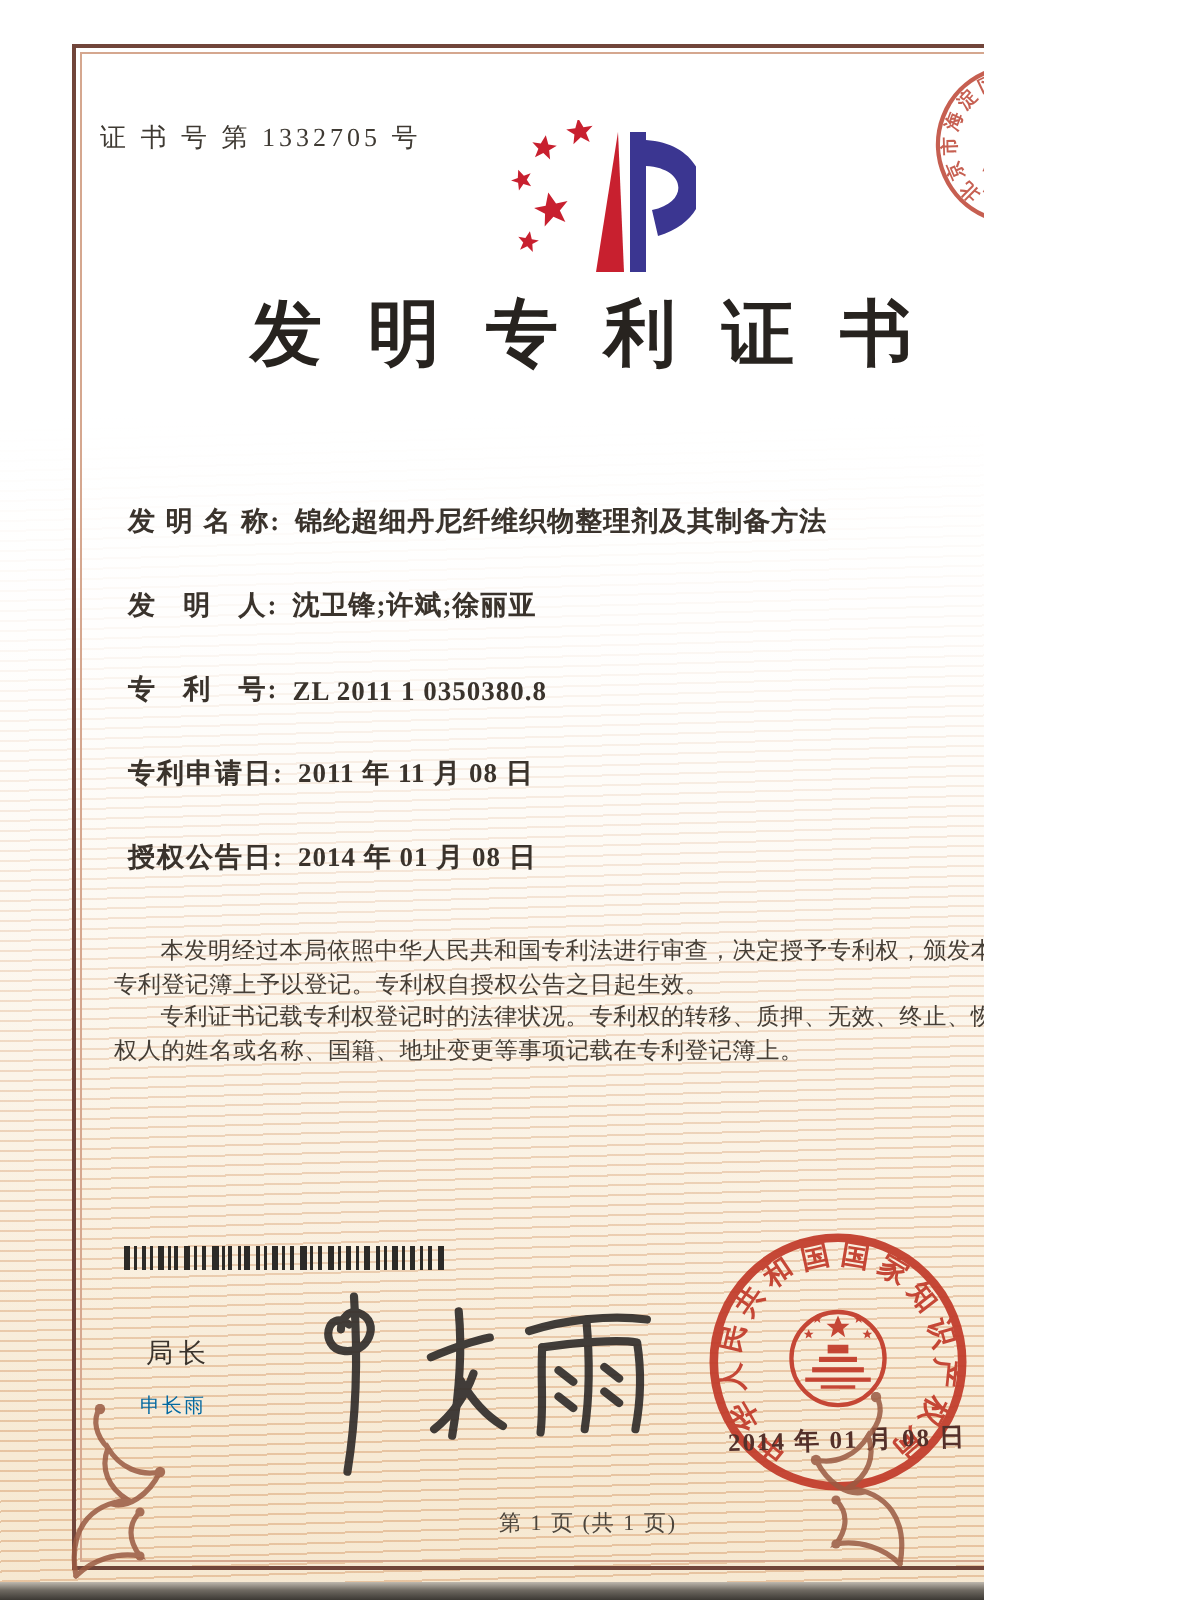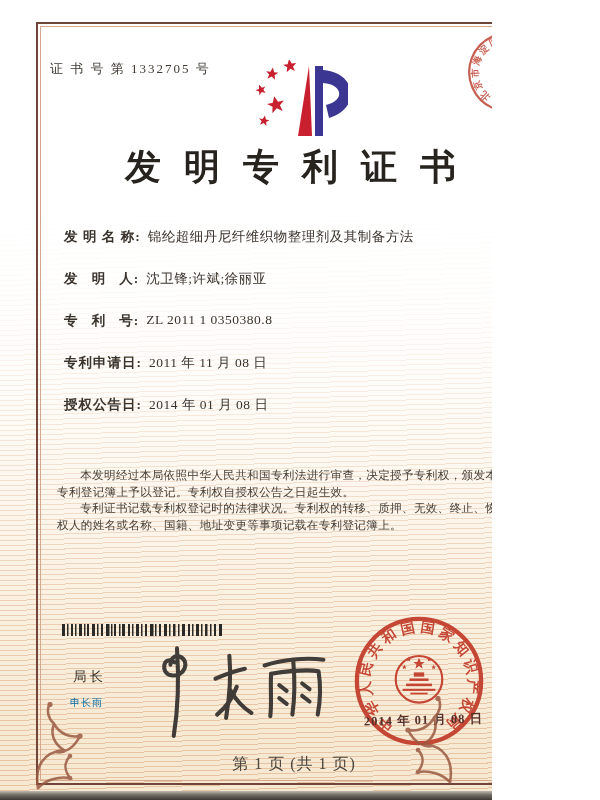--- a/index.html
+++ b/index.html
@@ -24,40 +24,40 @@
   .frame-inner{position:absolute;inset:2px;border:1px solid #d5a78f;}
 
   .cert-no{position:absolute;left:50px;top:60px;font-size:13px;letter-spacing:2px;color:#3f3a33;}
 
   .logo{position:absolute;left:252px;top:60px;}
 
   .title{position:absolute;left:36px;top:143px;width:516px;text-align:center;
     font-size:36px;font-weight:700;letter-spacing:7px;color:#27231f;}
 
   .fields{position:absolute;left:64px;top:228px;width:470px;}
-  .field-row{display:flex;align-items:flex-start;height:42px;}
+  .field-row{display:flex;align-items:flex-end;height:42px;}
   .f-label{white-space:pre;font-size:13.5px;font-weight:600;color:#3a332c;letter-spacing:1px;}
-  .f-value{margin-left:7px;font-size:13.5px;font-weight:400;color:#3a332c;letter-spacing:.5px;white-space:pre;}
+  .f-value{margin-left:7px;font-size:13.5px;font-weight:700;color:#3a332c;letter-spacing:.5px;white-space:pre;}
 
   .paragraphs{position:absolute;left:57px;top:468px;width:488px;color:#453e36;}
   .paragraphs p{margin:0;font-size:11.6px;line-height:16.6px;text-indent:2em;text-align:justify;letter-spacing:.3px;}
 
   .barcode{position:absolute;left:62px;top:622px;}
 
   .signer-title{position:absolute;left:73px;top:668px;font-size:13.5px;color:#3a332c;letter-spacing:3px;font-family:Liberation Mono, monospace;}
   .signer-name{position:absolute;left:70px;top:696px;font-size:10px;color:#0369a1;letter-spacing:1px;}
   .signature{position:absolute;left:150px;top:644px;opacity:.9;}
 
   .tax-stamp{position:absolute;left:465px;top:28px;transform:rotate(-24deg);opacity:.88;}
   .office-seal{position:absolute;left:350px;top:612px;opacity:.93;}
   .seal-date{position:absolute;left:364px;top:712px;font-size:12.5px;font-weight:700;
     color:#54302a;letter-spacing:1px;transform:rotate(-1.5deg);white-space:pre;}
 
   .footer{position:absolute;left:36px;top:754px;width:516px;text-align:center;
-    font-size:16px;color:#4c453c;letter-spacing:1px;}
+    font-size:11px;color:#4c453c;letter-spacing:1px;}
 
   .ornament{position:absolute;opacity:.85;}
   .ornament.left{left:30px;top:702px;}
   .ornament.right{right:34px;top:696px;transform:scaleX(-1);}
 
   .seal-text{font-family:"Liberation Serif","DejaVu Serif",serif;font-weight:700;}
 </style>
 </head>
 <body>
 

